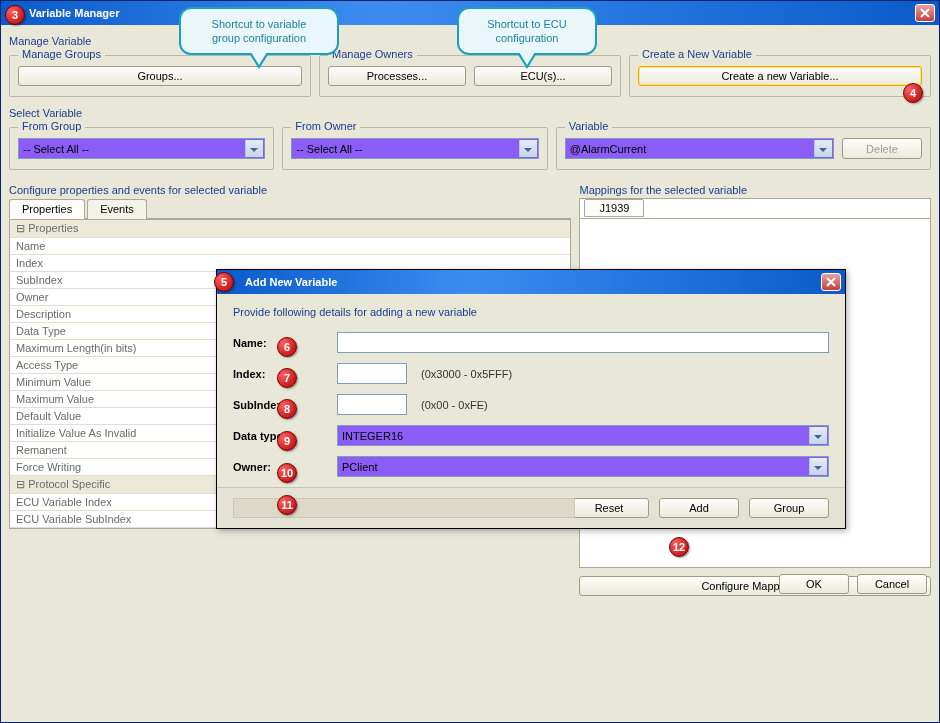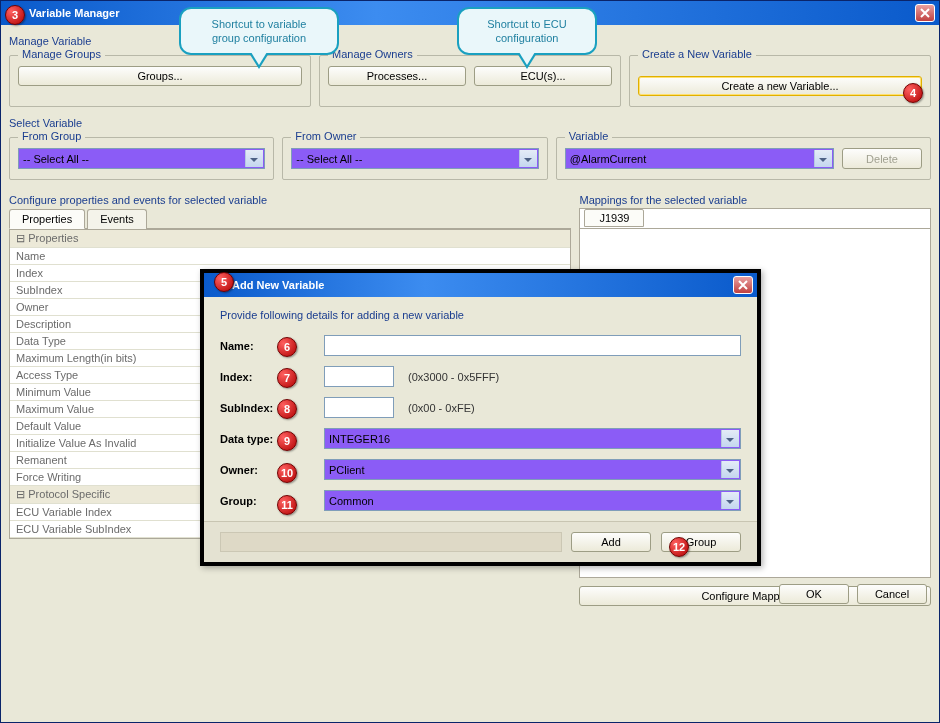--- a/index.html
+++ b/index.html
@@ -15,21 +15,21 @@
   
   .section-label { color: #1a3d8f; margin: 4px 0 2px 0; }
   
   .row { display: flex; gap: 8px; margin-bottom: 6px; }
   
   .fieldset { border: 1px solid #b8b8a8; border-radius: 2px; padding: 10px 8px 10px 8px; position: relative; margin-top: 6px; flex: 1; background: #e9e8d8; }
   .fieldset-legend { position: absolute; top: -8px; left: 8px; background: #e9e8d8; padding: 0 4px; color: #1a3d8f; }
   
   .btn { background: linear-gradient(#fdfdfc,#ecead9); border: 1px solid #9d9d85; border-radius: 3px; padding: 3px 12px; cursor: pointer; min-width: 80px; text-align: center; }
   .btn-wide { width: 100%; }
-  .btn-highlight { border: 1px solid #e0b000; box-shadow: inset 0 0 0 1px #ffe070; margin-top: 10px; }
+  .btn-highlight { border: 1px solid #e0b000; box-shadow: inset 0 0 0 1px #ffe070; }
   .btn:disabled, .btn-disabled { color: #a0a090; cursor: default; }
   
   .select { background: #8b5cf6; border: 1px solid #7f9db9; height: 21px; padding: 0 22px 0 4px; position: relative; display: flex; align-items: center; cursor: pointer; }
   .select::after { content: ""; position: absolute; right: 1px; top: 1px; bottom: 1px; width: 17px; background: linear-gradient(#e4ecf7,#c4d6ef); border-left: 1px solid #b6c8e0; }
   .select::before { content: ""; position: absolute; right: 6px; top: 50%; margin-top: -1px; border-left: 4px solid transparent; border-right: 4px solid transparent; border-top: 4px solid #4d6185; z-index: 2; }
   
   .input { background: #fff; border: 1px solid #7f9db9; height: 21px; padding: 2px 4px; }
   
   .tabs { display: flex; border-bottom: 1px solid #aca899; margin-bottom: 0; }
   .tab { padding: 3px 12px; border: 1px solid #aca899; border-bottom: none; background: #f4f3ea; margin-right: 2px; border-radius: 3px 3px 0 0; cursor: pointer; position: relative; top: 1px; }
@@ -38,21 +38,21 @@
   .prop-grid { border: 1px solid #aca899; background: #fff; }
   .prop-row { display: flex; border-bottom: 1px solid #e0e0d0; }
   .prop-row.header { background: #ece9d8; font-weight: normal; }
   .prop-row.header .prop-label::before { content: "⊟ "; color: #666; }
   .prop-label { padding: 2px 6px; color: #6b6b6b; flex: 1; cursor: pointer; }
   
   .mapping-box { border: 1px solid #aca899; background: #fff; padding: 4px; }
   .mapping-tab { display: inline-block; border: 1px solid #aca899; padding: 2px 14px; background: #fcfcf8; border-radius: 2px 2px 0 0; cursor: pointer; }
   
   
-  .modal { position: absolute; top: 268px; left: 199px; width: 561px; border: 4px solid #000000; background: #e9e8d8; box-shadow: 2px 2px 6px rgba(0,0,0,0.3); z-index: 100; }
+  .modal { position: absolute; top: 268px; left: 215px; width: 630px; border: 1px solid #000000; background: #e9e8d8; box-shadow: 2px 2px 6px rgba(0,0,0,0.3); z-index: 100; }
   .modal .titlebar { background: linear-gradient(to right, #0a5acb, #3c8cf0 40%, #0a5acb); }
   .modal-body { padding: 12px 16px; }
   .modal-instruction { color: #1a3d8f; margin-bottom: 14px; }
   .form-row { display: flex; align-items: center; margin-bottom: 10px; gap: 8px; }
   .form-label { width: 62px; text-align: left; font-weight: bold; }
   .form-hint { color: #333; margin-left: 6px; }
   .modal-footer { display: flex; justify-content: flex-end; gap: 10px; padding: 10px 16px; border-top: 1px solid #c8c5b2; background: #e4e2d2; margin: 8px -16px -12px -16px; position: relative; }
   .modal-footer::before { content:""; position:absolute; left:16px; top:10px; bottom:10px; width:340px; background:#ded9c6; border:1px solid #cbc7b4; }
   
   
@@ -253,27 +253,20 @@
         <div style="width:26px;"></div>
         <div class="select" style="flex:1">
           <span>INTEGER16</span>
         </div>
       </div>
       <div class="form-row">
         <div class="form-label">Owner:</div>
         <div style="width:26px;"></div>
         <div class="select" style="flex:1">
           <span>PClient</span>
-        </div>
-      </div>
-      <div class="form-row">
-        <div class="form-label">Group:</div>
-        <div style="width:26px;"></div>
-        <div class="select" style="flex:1">
-          <span>Common</span>
         </div>
       </div>
 
       <div class="modal-footer">
         <button class="btn">Reset</button>
         <button class="btn">Add</button>
         <button class="btn">Group</button>
       </div>
     </div>
   </div>

